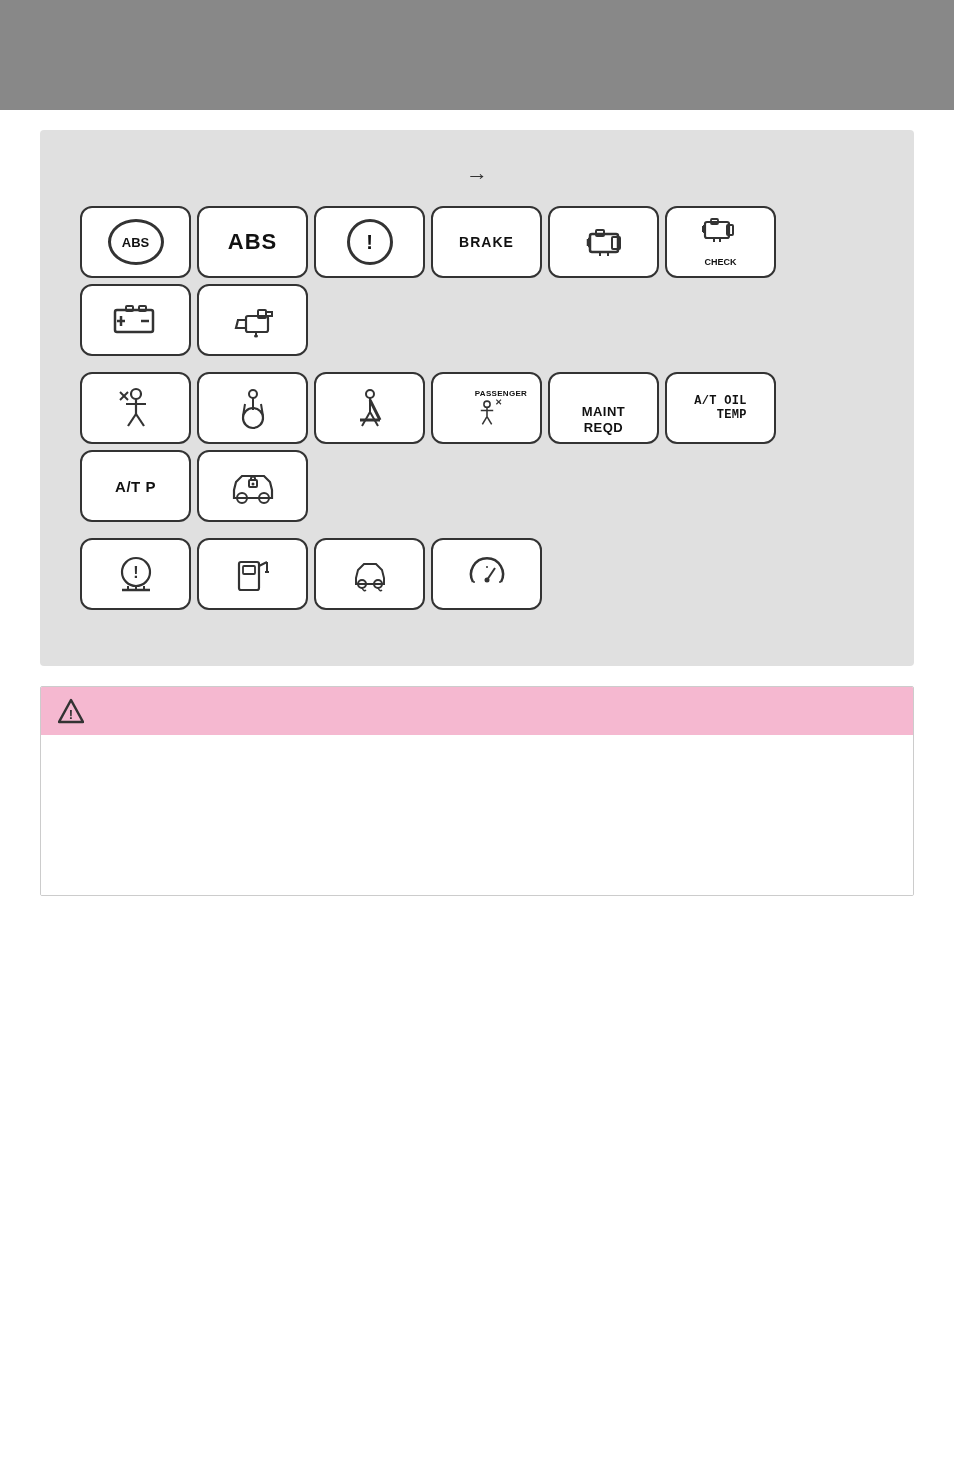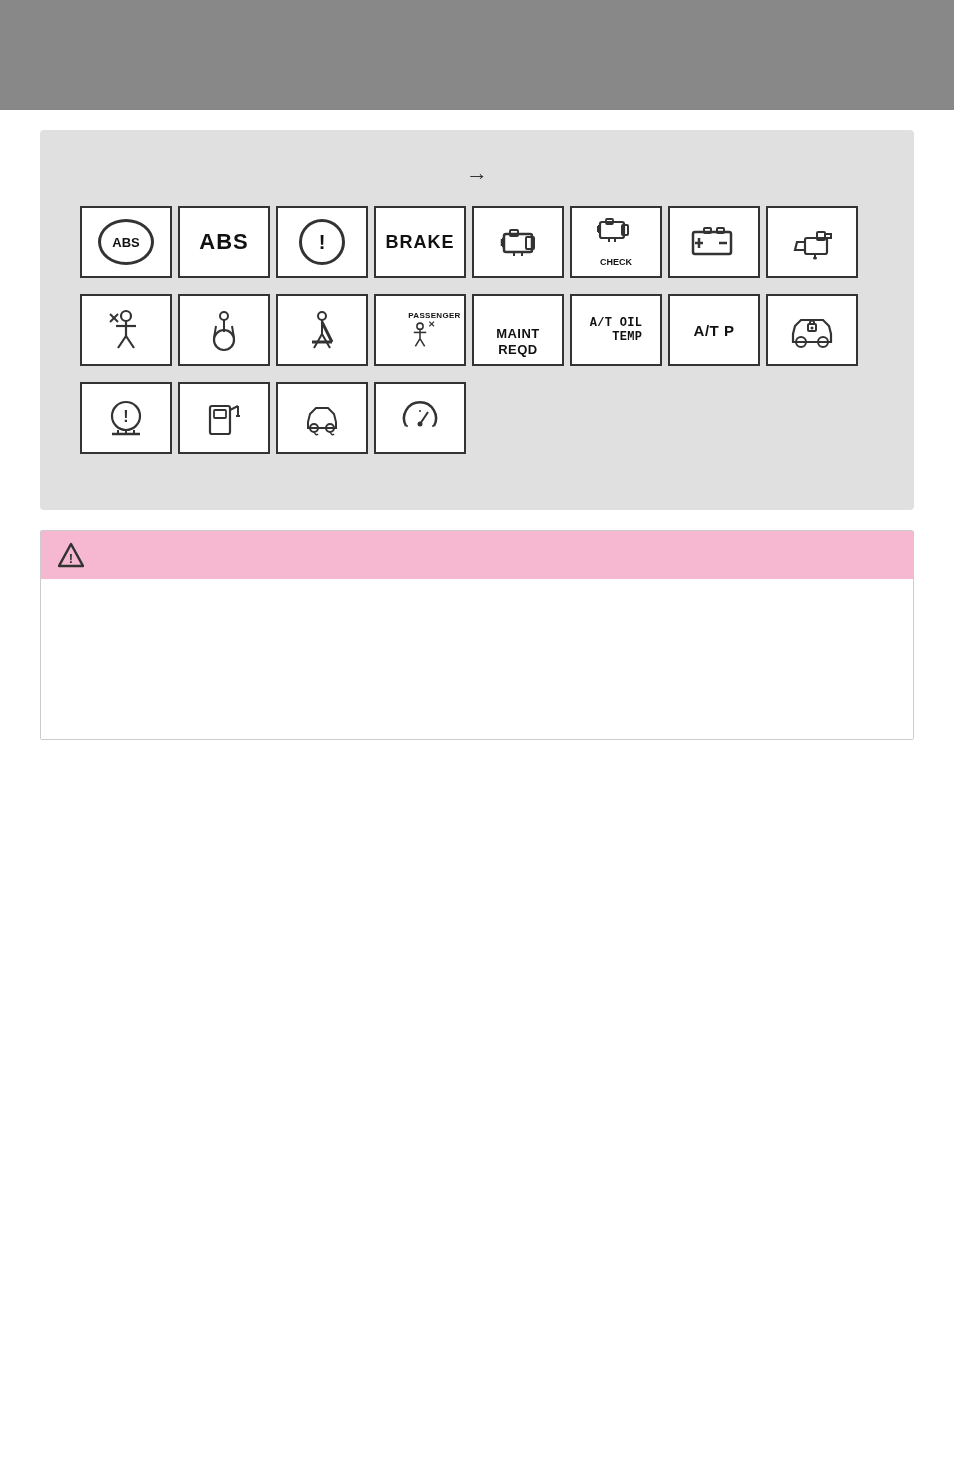--- a/index.html
+++ b/index.html
@@ -43,25 +43,25 @@
     
     .icon-row {
       display: flex;
       flex-wrap: wrap;
       gap: 6px;
       margin-bottom: 16px;
     }
 
     
     .icon-box {
-      width: 92px;
+      width: 111px;
       height: 72px;
       background: #ffffff;
       border: 2px solid #333333;
-      border-radius: 0;
+      border-radius: 12px;
       display: flex;
       flex-direction: column;
       align-items: center;
       justify-content: center;
       font-weight: bold;
       font-size: 13px;
       color: #111;
       position: relative;
       overflow: hidden;
     }
@@ -129,21 +129,21 @@
         <span style="font-size:22px;font-weight:900;letter-spacing:1px;">ABS</span>
       </div>
 
       <div class="icon-box">
         <div style="border:3px solid #333;border-radius:50%;width:46px;height:46px;display:flex;align-items:center;justify-content:center;font-size:20px;font-weight:bold;">
           <span>!</span>
         </div>
       </div>
 
       <div class="icon-box">
-        <span style="font-size:18px;font-weight:900;letter-spacing:1px;">BRAKE</span>
+        <span style="font-size:14px;font-weight:900;letter-spacing:1px;">BRAKE</span>
       </div>
 
       <div class="icon-box">
         <svg viewBox="0 0 44 36">
 
           <rect x="8" y="10" width="28" height="18" rx="2" fill="none" stroke="#333" stroke-width="2.5"></rect>
           <rect x="14" y="6" width="8" height="6" rx="1" fill="none" stroke="#333" stroke-width="2"></rect>
           <line x1="6" y1="15" x2="8" y2="15" stroke="#333" stroke-width="2.5"></line>
           <line x1="6" y1="22" x2="8" y2="22" stroke="#333" stroke-width="2.5"></line>
           <line x1="36" y1="15" x2="38" y2="15" stroke="#333" stroke-width="2.5"></line>

